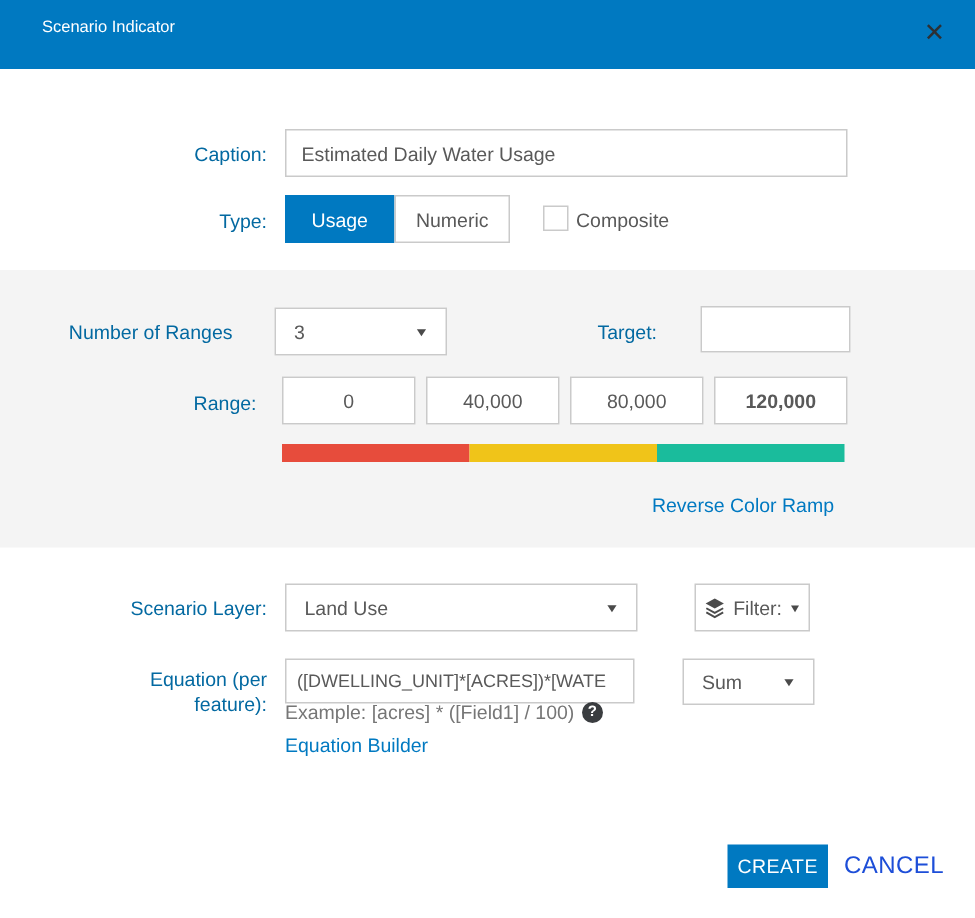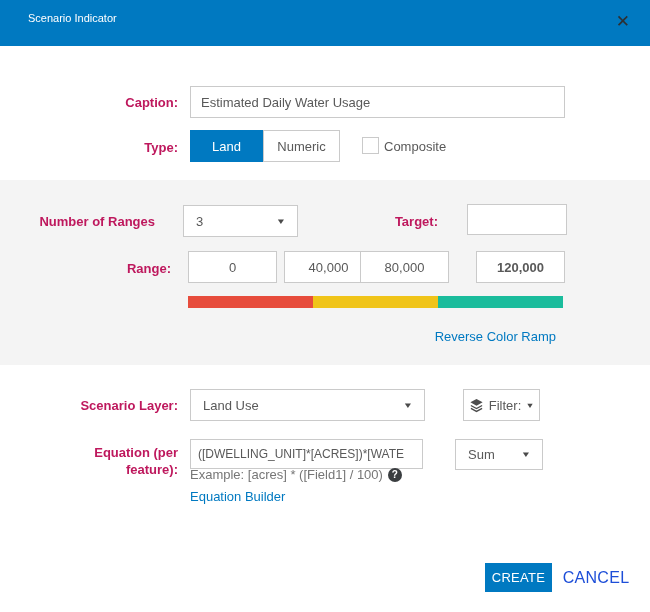--- a/index.html
+++ b/index.html
@@ -6,21 +6,21 @@
   .dialog {
     position:relative; width:650px; height:612px; background:#ffffff;
     font-family:"Liberation Sans", sans-serif; overflow:hidden;
   }
   
   .header { position:absolute; left:0; top:0; width:650px; height:46px; background:#0079c1; }
   .title  { position:absolute; left:28px; top:12px; font-size:11px; color:#ffffff; }
   .close  { position:absolute; right:20px; top:11px; font-size:17px; color:#2d3033; cursor:pointer; line-height:22px; }
 
   
-  .lbl { position:absolute; font-size:13px; font-weight:700; color:#be185d; text-align:right; line-height:16px; }
+  .lbl { position:absolute; font-size:13px; font-weight:400; color:#0369a1; text-align:right; line-height:16px; }
   .txt {
     position:absolute; border:1px solid #cacaca; background:#fff; box-sizing:border-box;
     font-family:inherit; font-size:13px; color:#595959; padding:0 10px; outline:none;
   }
   .select {
     position:absolute; background:#fff; border:1px solid #cacaca; box-sizing:border-box;
     display:flex; align-items:center; justify-content:space-between;
     padding:0 12px; font-size:13px; color:#595959; cursor:pointer;
   }
   .arrow { font-size:8px; color:#4a4a4a; flex:0 0 auto; transform:scaleX(1.3); }
@@ -43,21 +43,21 @@
   
   .panel { position:absolute; left:0; top:180px; width:650px; height:185px; background:#f4f4f4; }
 
   .numranges-lbl { left:0; width:155px; top:214px; }
   .numranges-select { left:183px; top:205px; width:115px; height:32px; }
   .target-lbl { left:300px; width:138px; top:214px; }
   .target-input { left:467px; top:204px; width:100px; height:31px; }
 
   .range-lbl { left:0; width:155px; top:261px;margin-left:16px; }
   .range-input { top:251px; width:89px; height:32px; text-align:center; padding:0 4px; }
-  .r1 { left:188px; } .r2 { left:284px; } .r3 { left:360px; } .r4 { left:476px;font-weight:bold; }
+  .r1 { left:188px; } .r2 { left:284px; } .r3 { left:380px; } .r4 { left:476px;font-weight:bold; }
 
   .ramp { position:absolute; left:188px; top:296px; width:375px; height:12px; display:flex; }
   .ramp-seg { flex:1 1 0; }
 
   .reverse-link { left:190px; top:329px; width:366px; text-align:right; }
 
   
   .layer-lbl { left:0; width:178px; top:398px; }
   .layer-select { left:190px; top:389px; width:235px; height:32px; }
   .filter-btn { position:absolute; left:463px; top:389px; width:77px; height:32px; box-sizing:border-box;
@@ -94,21 +94,21 @@
   <div class="header">
     <span class="title">Scenario Indicator</span>
     <span class="close">✕</span>
   </div>
 
   <div class="lbl caption-lbl">Caption:</div>
   <input class="txt caption-input" value="Estimated Daily Water Usage" style="">
 
   <div class="lbl type-lbl">Type:</div>
   <div class="seg seg-gauge">
-    <span>Land</span>
+    <span>Usage</span>
   </div>
   <div class="seg seg-numeric">
     <span>Numeric</span>
   </div>
   <span class="checkbox"></span>
   <span class="composite-lbl">Composite</span>
 
   <div class="panel"></div>
 
   <div class="lbl numranges-lbl">Number of Ranges</div>

